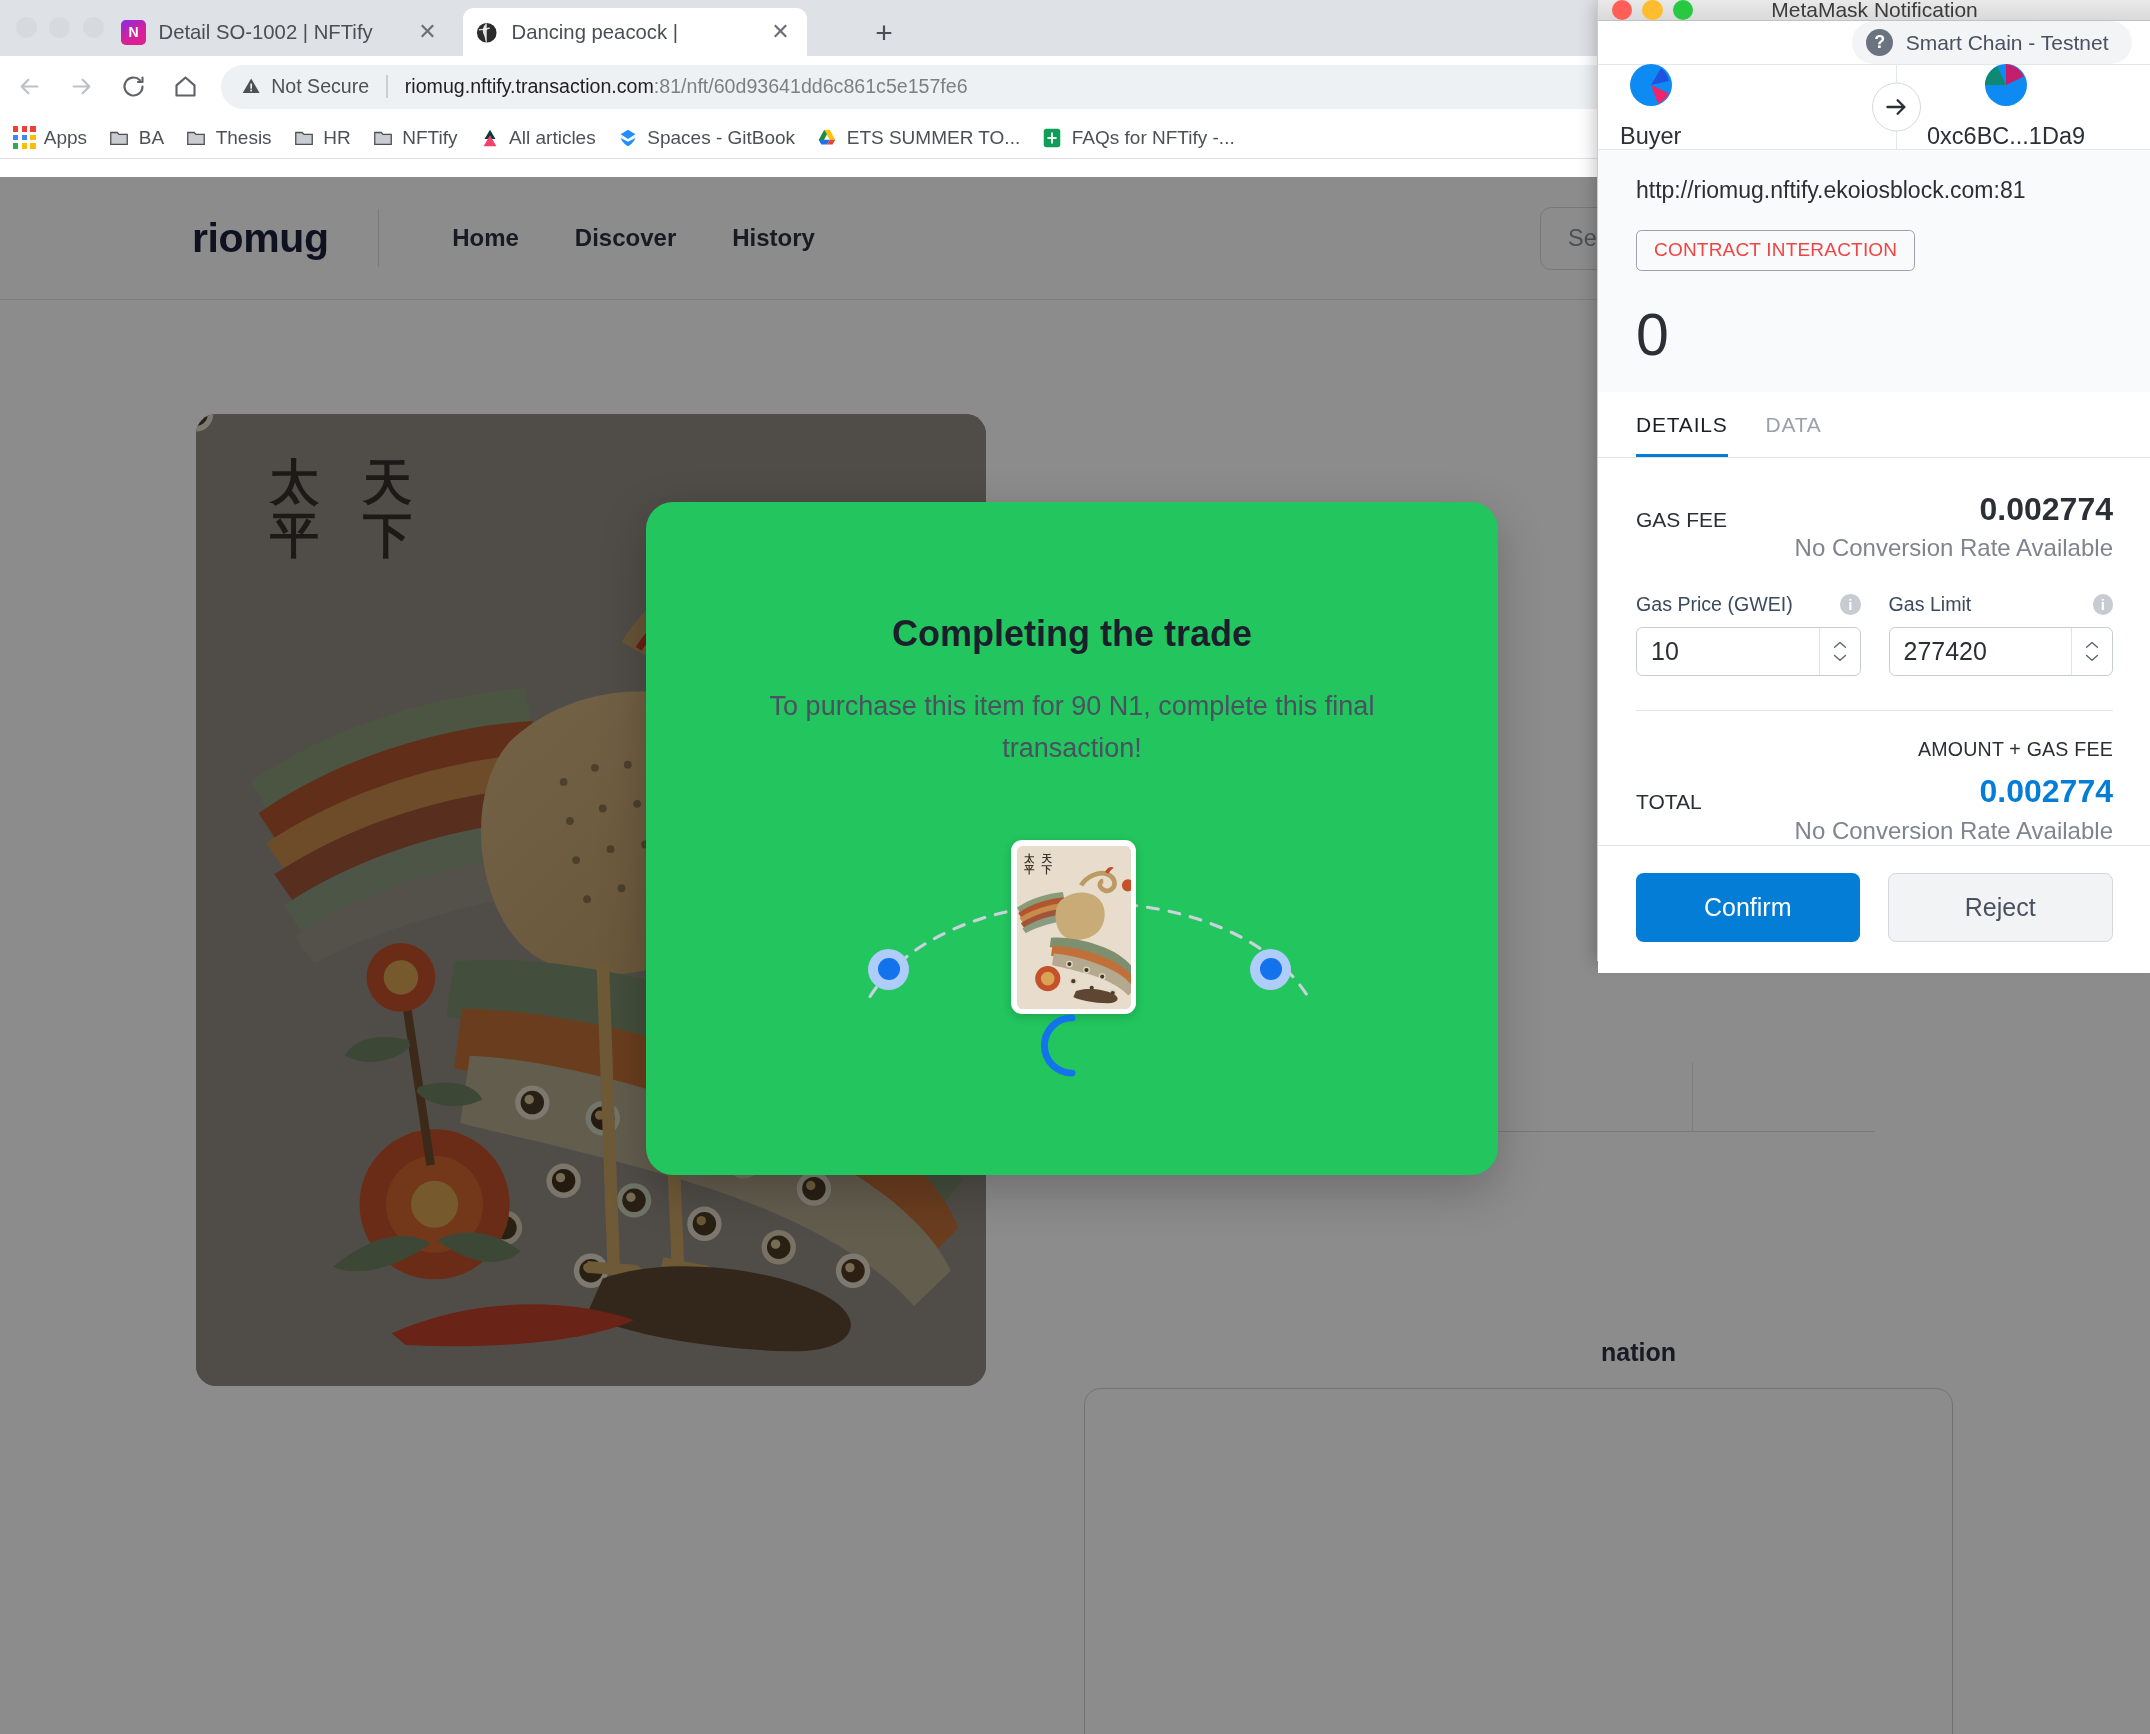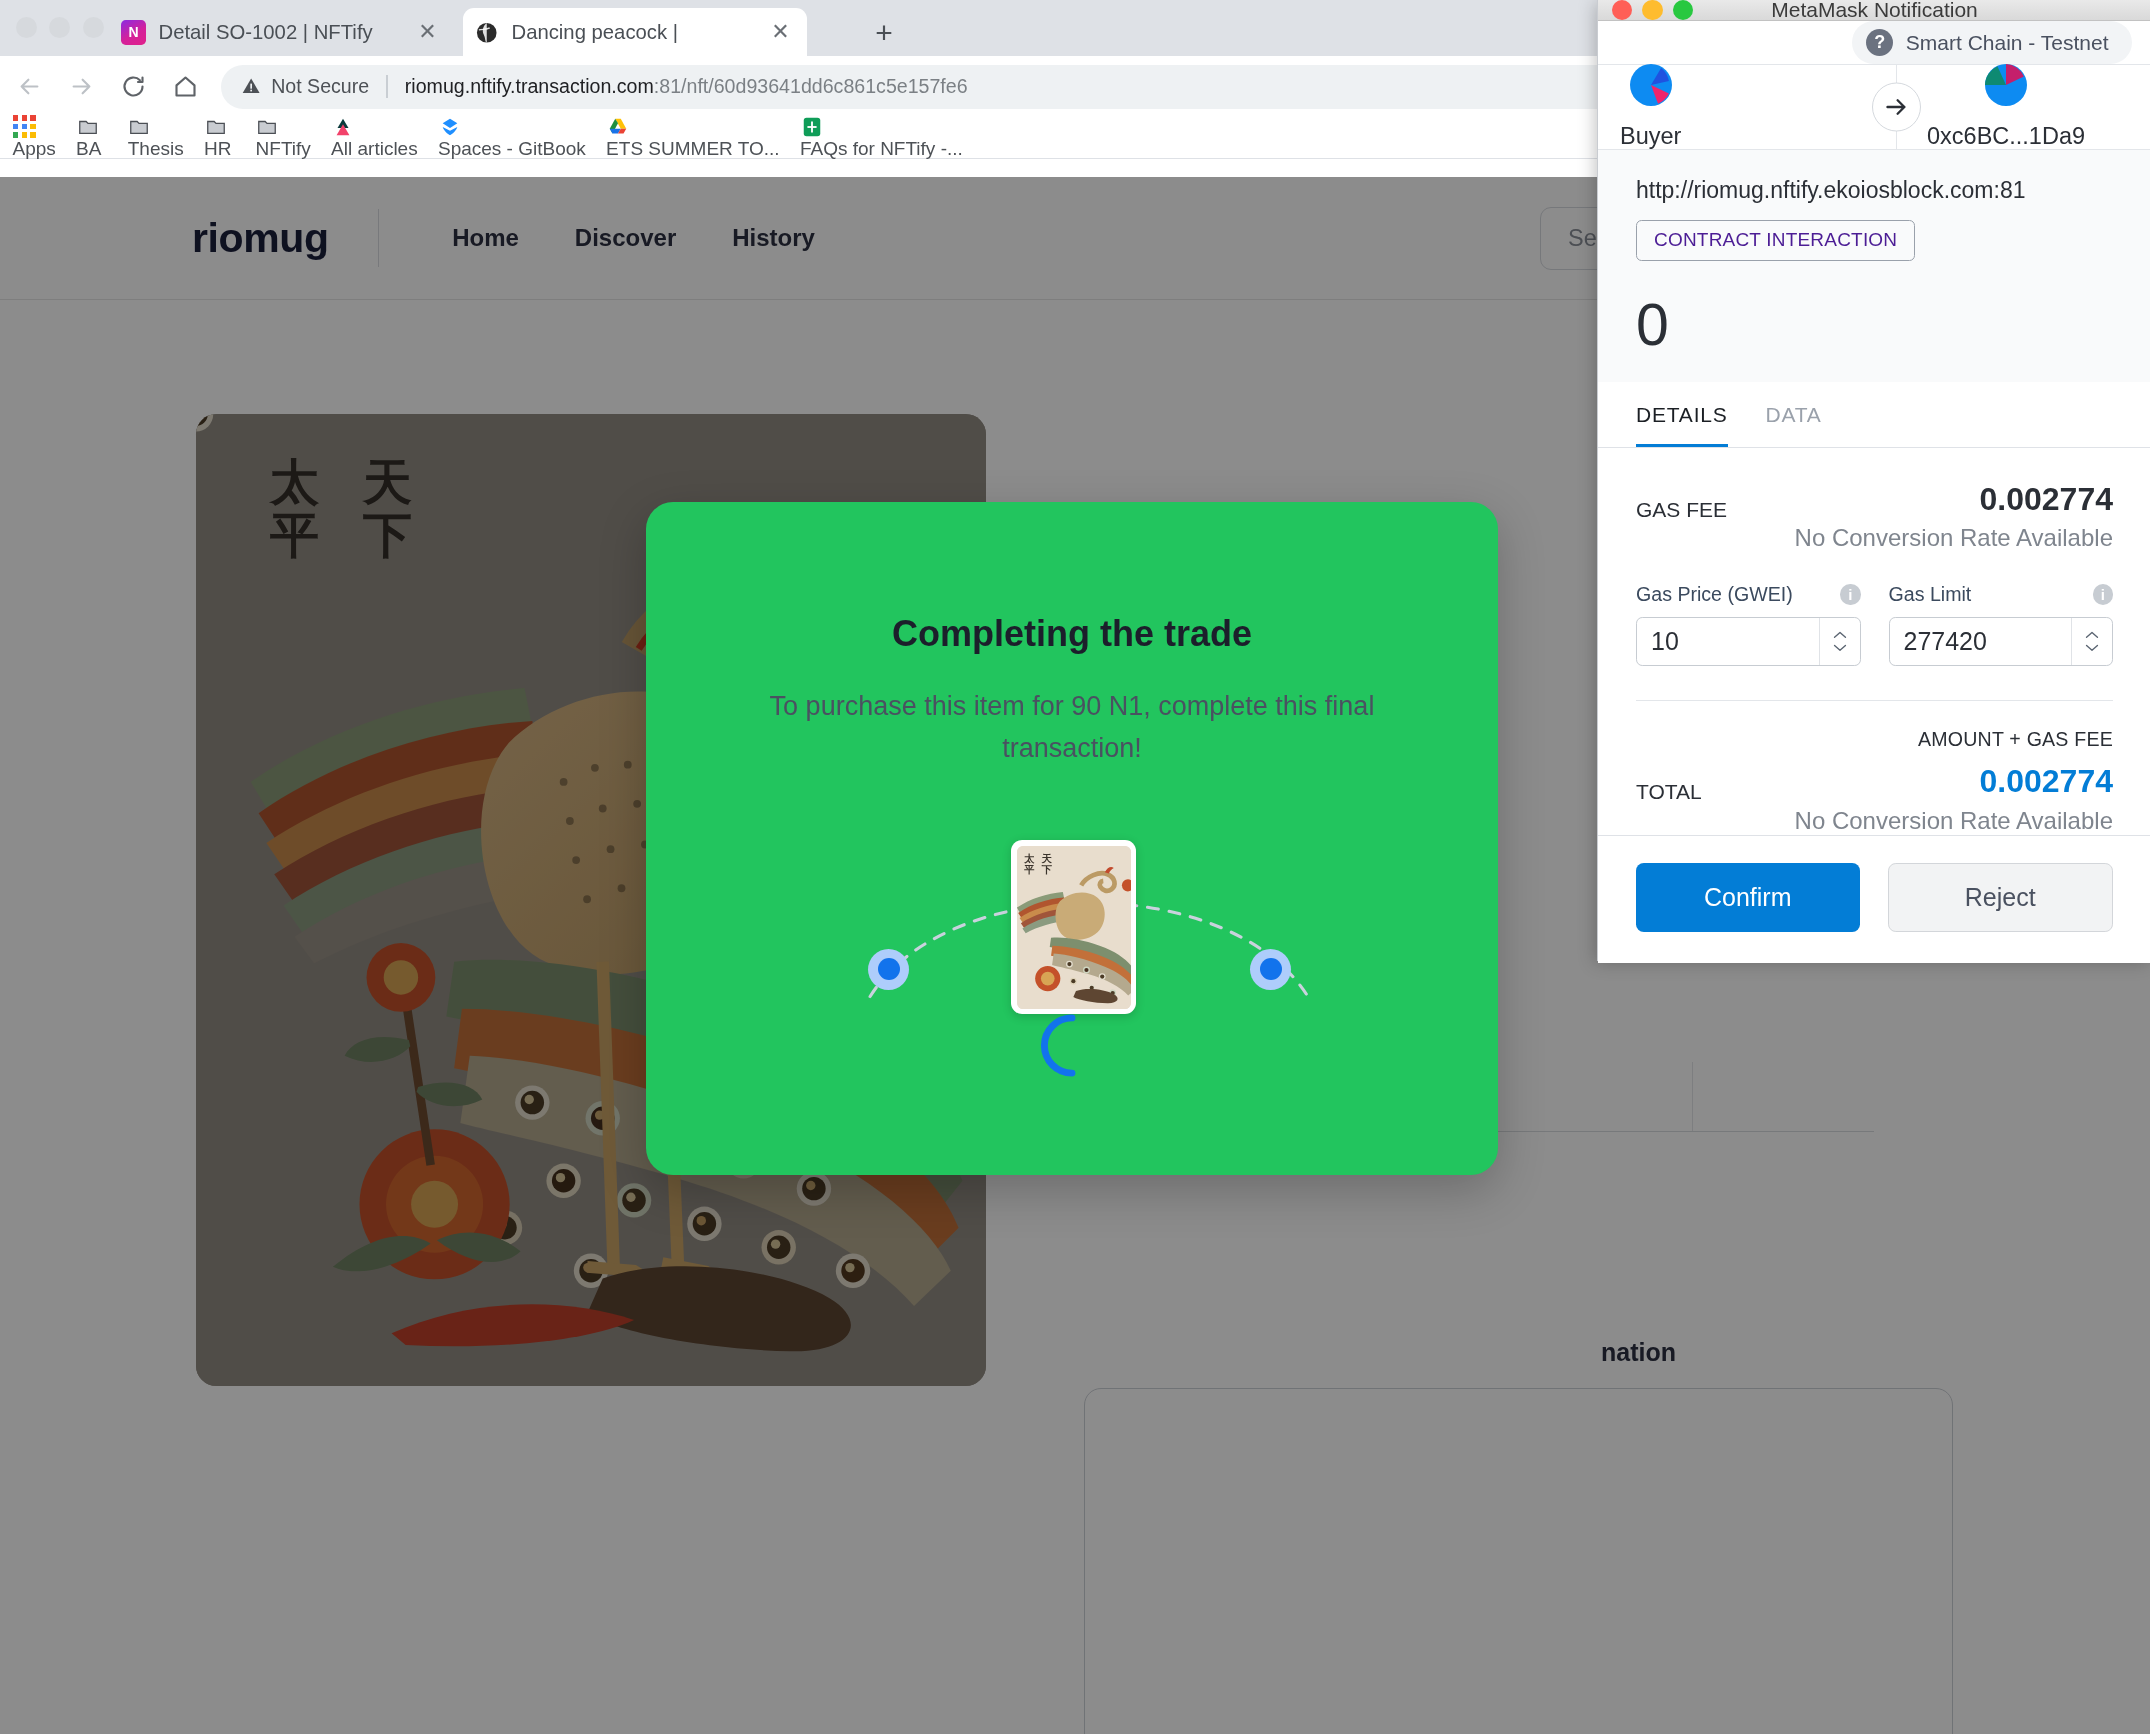--- a/index.html
+++ b/index.html
@@ -79,21 +79,21 @@
   .not-secure { font-size: 19.6px; color: #4d5156; white-space: nowrap; }
   .omni-div { width: 1.6px; height: 23.5px; background: #c9ced3; margin: 0 17px; }
   .omni-url { font-size: 19.6px; color: #202124; white-space: nowrap; }
   .omni-url .dim { color: #7b8085; }
 
   .bookmarks {
     position: absolute; left: 0; top: 117px; width: 100%; height: 41px;
     background: #ffffff; display: flex; align-items: center; padding-left: 12.5px;
   }
   .bm {
-    display: flex; align-items: flex-start; margin-right: 20.3px; white-space: nowrap; flex-direction: column;
+    display: flex; align-items: center; margin-right: 20.3px; white-space: nowrap;
   }
   .bm .bm-ico { width: 23.5px; height: 23.5px; margin-right: 7.8px; flex:0 0 auto;
     display:flex;align-items:center;justify-content:center; }
   .bm .bm-label { font-size: 19px; color: #4d5156; }
   .apps-grid { display: grid; grid-template-columns: repeat(3,5.5px); grid-gap: 3.1px; }
   .apps-grid i { width: 5.5px; height: 5.5px; display:block; }
 
   
   .page {
     position: absolute; left: 0; top: 177px; width: 2151px; height: 1575px;
@@ -273,23 +273,23 @@
     width: 49px; height: 49px; border-radius: 50%; border: 0.8px solid #d5d9de;
     background: #fff; display: flex; align-items: center; justify-content: center;
     color: #2b2f36; font-size: 27px;
   }
   .mm-acc-line {
     position: absolute; left: 298px; top: 0; bottom: 0; width: 0.8px; background: #e3e6ea;
   }
   .mm-origin-block { background: #f9fafb; padding: 27px 38px 23.5px; }
   .mm-origin { font-size: 23px; color: #2b2f36; }
   .mm-badge {
-    display: inline-block; margin-top: 16px; padding: 8.6px 17px;
+    display: inline-block; margin-top: 26px; padding: 8.6px 17px;
     border: 0.8px solid #9aa1ab; border-radius: 5.5px;
-    font-size: 19px; color: #4c1d95; letter-spacing: 0.2px;
+    font-size: 19px; color: #ef4444; letter-spacing: 0.2px;
   }
   .mm-amount {
     font-size: 59px; color: #2b2f36; padding: 6.3px 38px 23.5px; background:#f9fafb;
   }
   .mm-tabs {
     display: flex; border-bottom: 0.8px solid #dfe2e7; background: #fff;
   }
   .mm-tab {
     padding: 20.3px 0 17px; margin-left: 38px; font-size: 21px;
     color: #9aa1ab; letter-spacing: 0.8px; border-bottom: 3.9px solid transparent;

